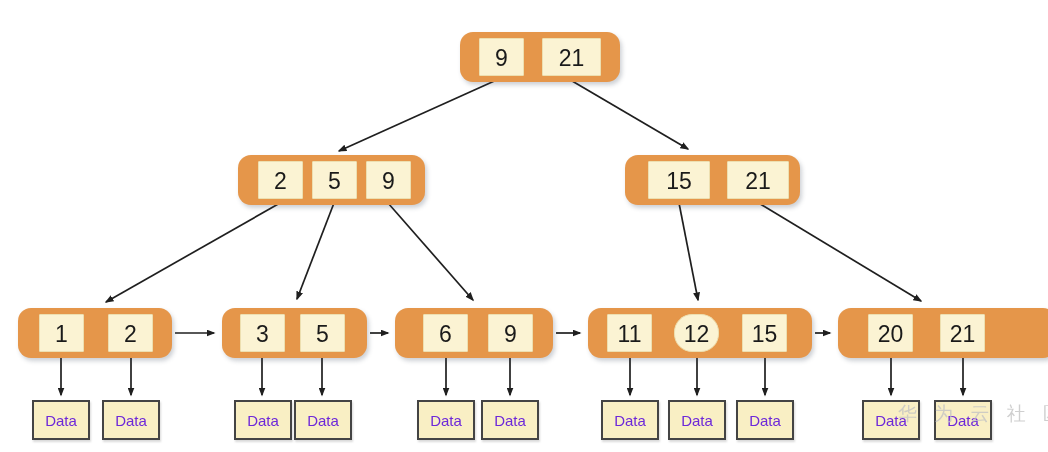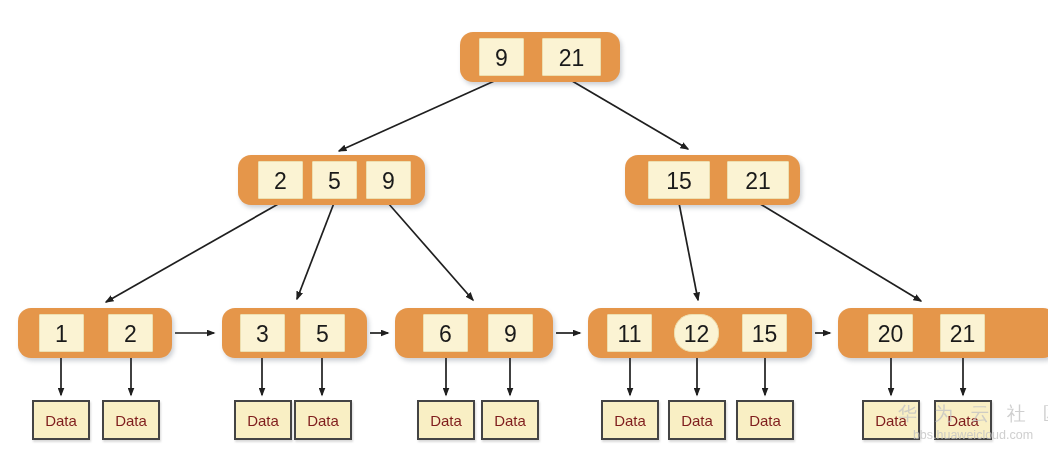--- a/index.html
+++ b/index.html
@@ -32,21 +32,21 @@
     text-align:center;
     font-size:23px;color:var(--key-color);
     border-radius:1px;
   }
   .databox{
     position:absolute;top:400px;width:58px;height:40px;
     background:var(--data-fill);
     border:2px solid var(--data-border);
     box-sizing:border-box;
     display:flex;align-items:center;justify-content:center;
-    font-size:15px;color:#7f1d1d;
+    font-size:15px;color:#6d28d9;
     box-shadow:1px 2px 2px rgba(0,0,0,0.15);
     z-index:1;
   }
   .watermark{
     position:absolute;left:898px;top:401px;width:150px;
     text-align:center;color:var(--watermark);
     z-index:2;opacity:0.8;pointer-events:none;
   }
   .watermark .wm-cn{font-size:19px;letter-spacing:6px;white-space:nowrap;}
   .watermark .wm-url{font-size:12.5px;margin-top:1px;white-space:nowrap;}
@@ -156,16 +156,15 @@
     </div>
   <div class="databox" style="left:862px;">
       <span>Data</span>
     </div>
   <div class="databox" style="left:934px;">
       <span>Data</span>
     </div>
 
   <div class="watermark">
     <div class="wm-cn">华 为 云 社 区</div>
-    <div class="wm-url">bbs.huaweicloud.com</div>
   </div>
 
 </div>
 
 </body></html>

